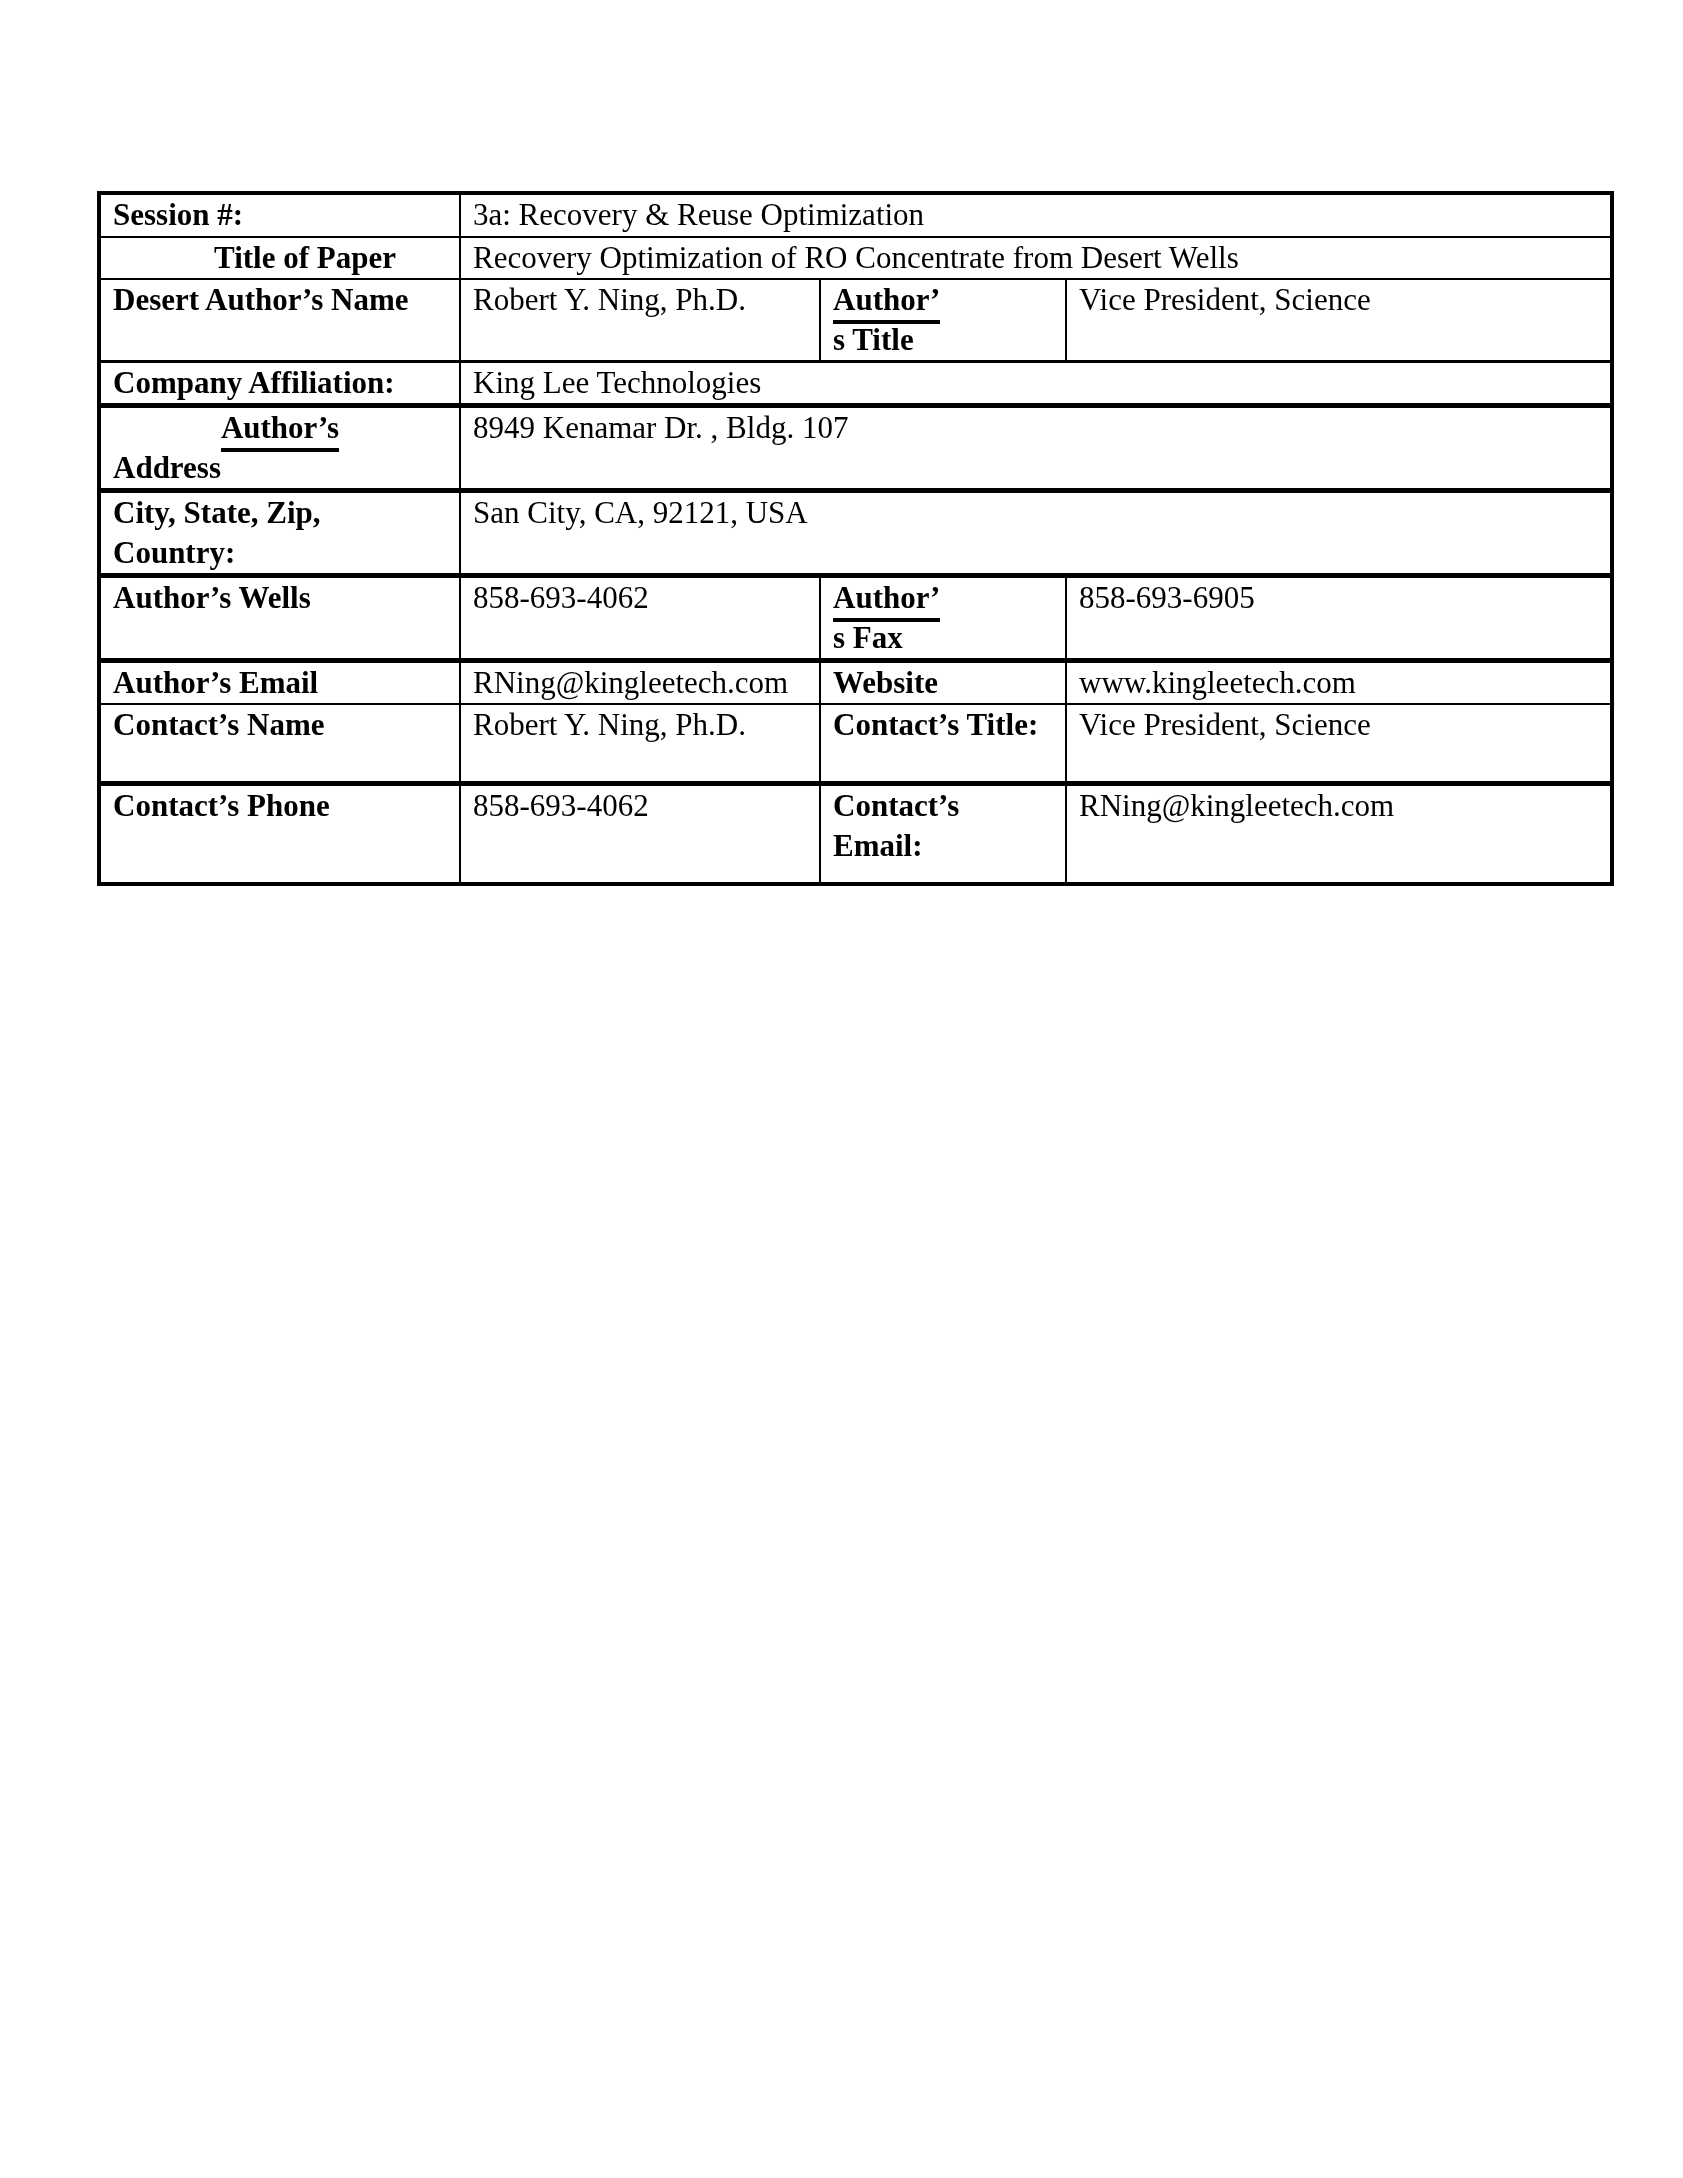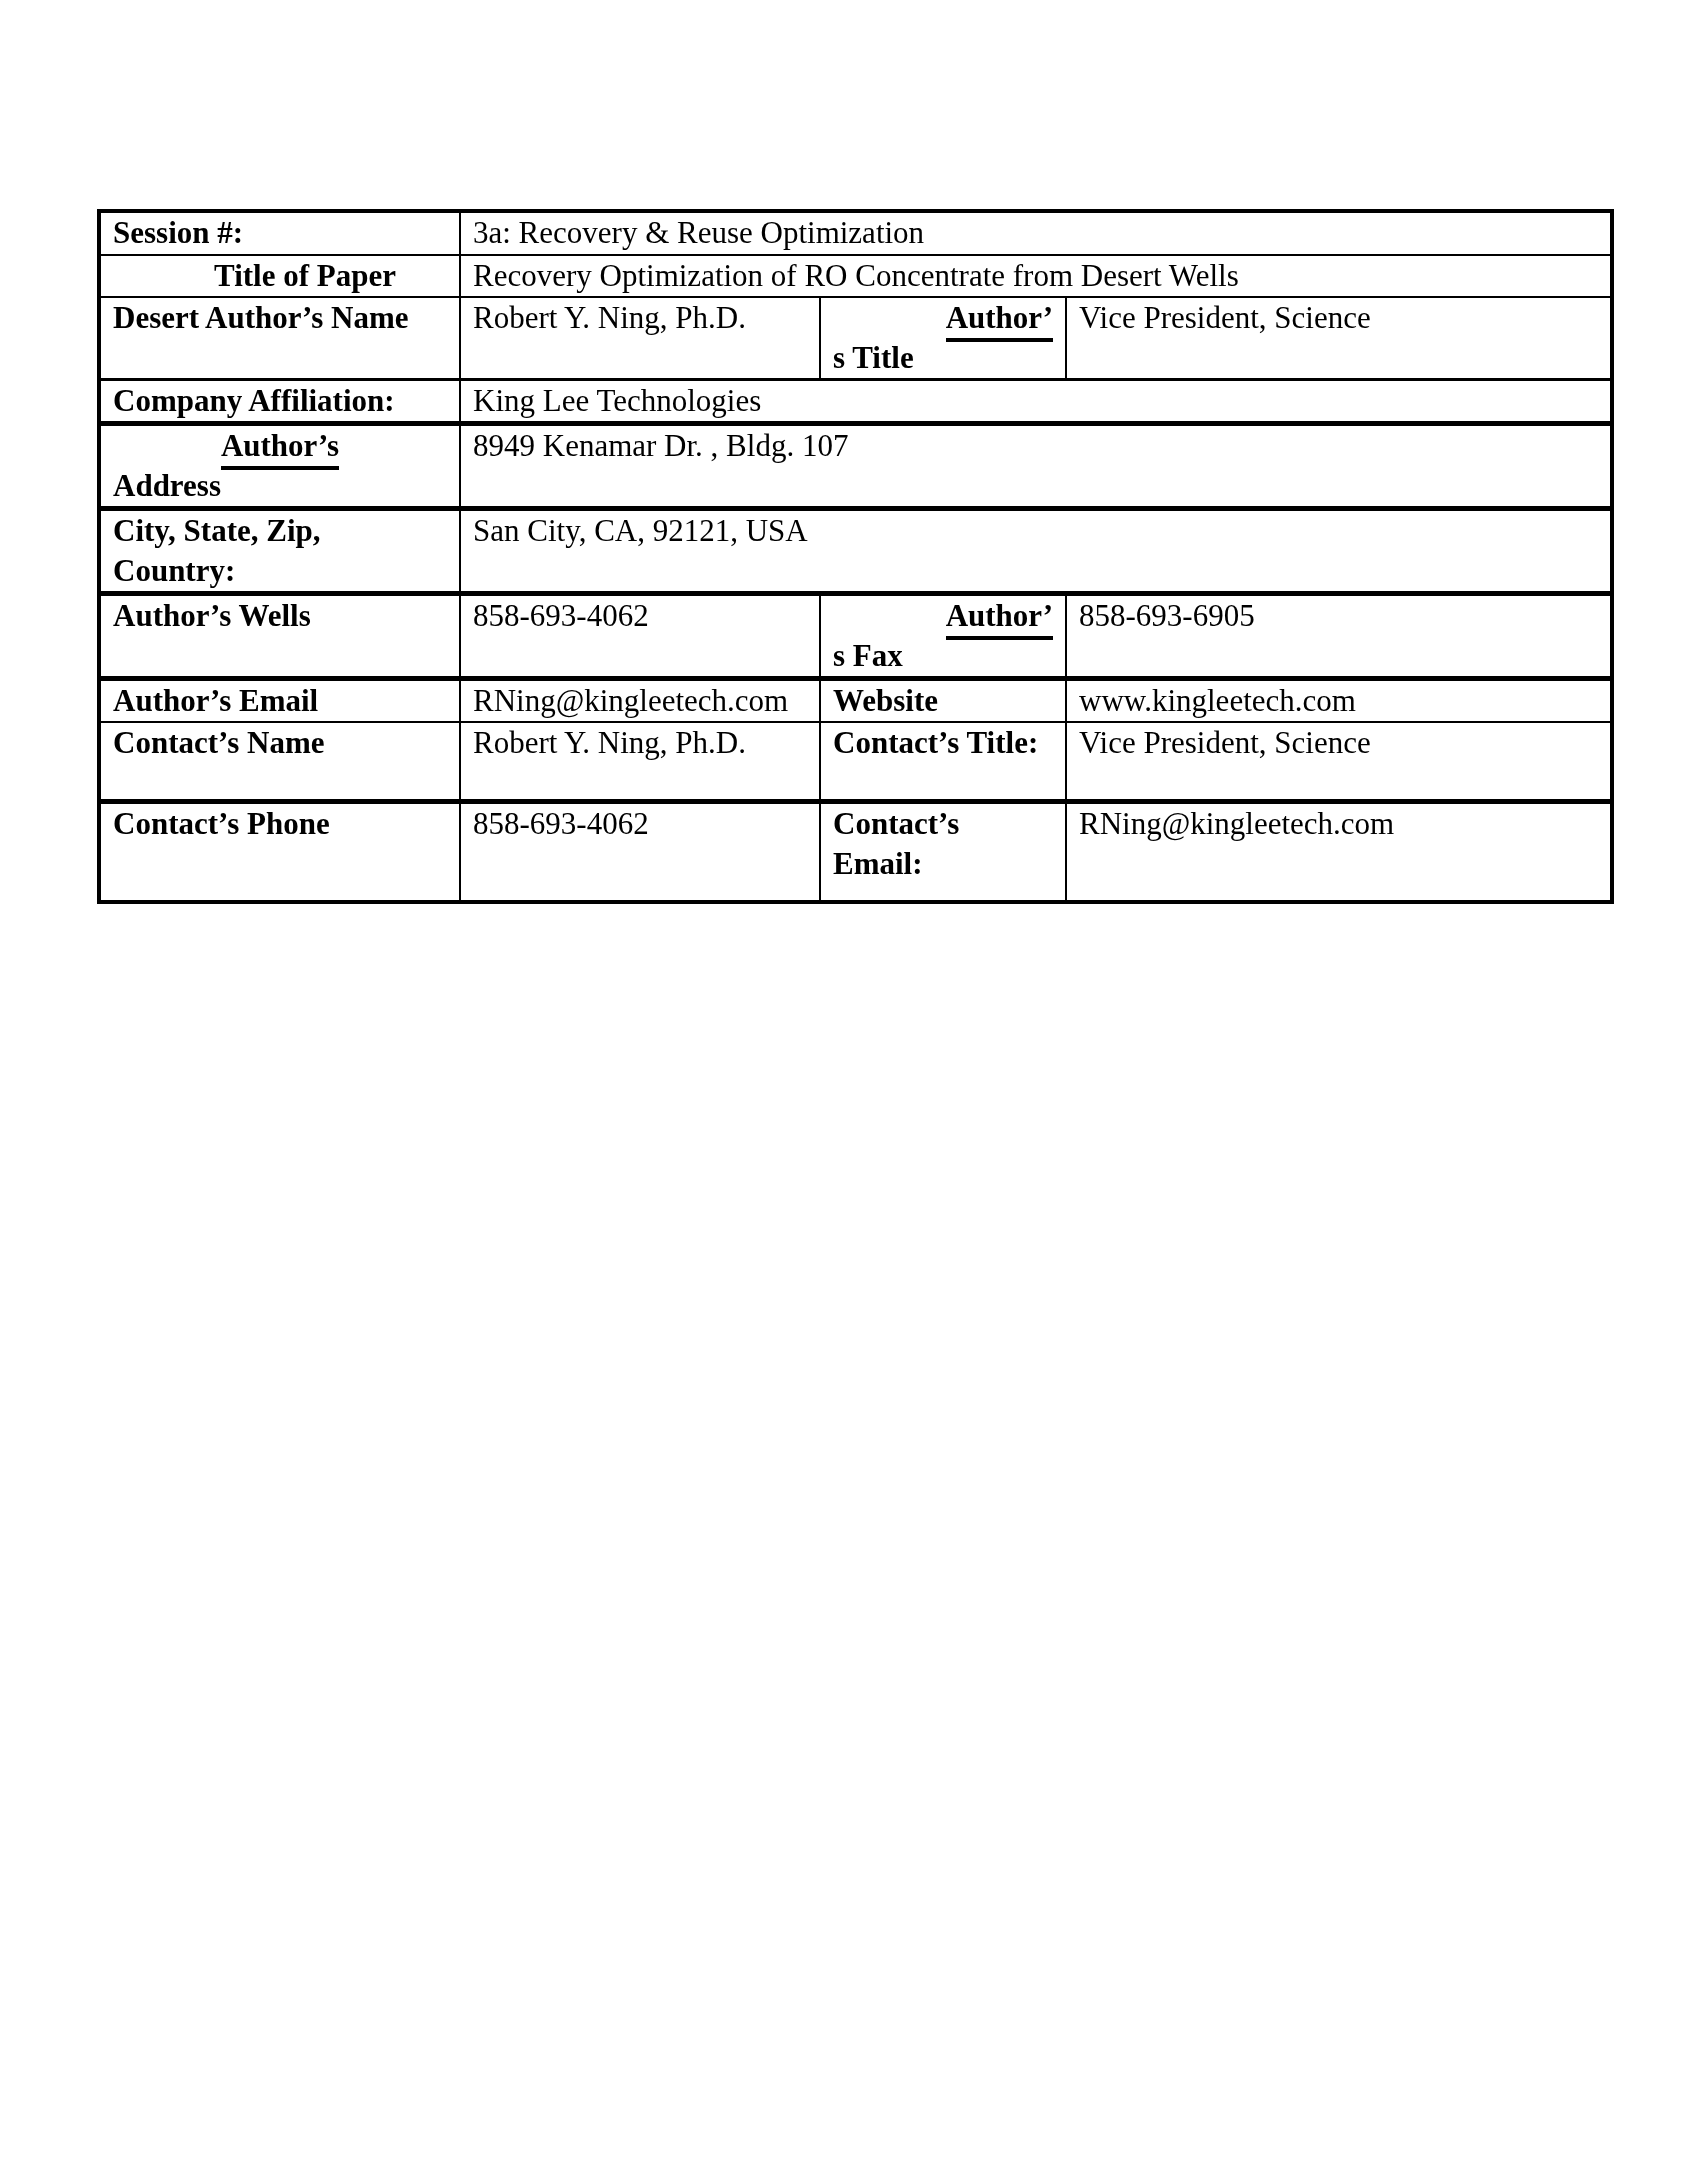--- a/index.html
+++ b/index.html
@@ -11,39 +11,39 @@
     position: relative;
     width: 1683px;
     height: 2178px;
     font-family: "Liberation Serif", serif;
     color: #000000;
     overflow: hidden;
   }
   .doc-table {
     position: absolute;
     left: 97px;
-    top: 209px;
+    top: 191px;
     width: 1513px;
     border-collapse: collapse;
     table-layout: fixed;
     border: 4px solid #000000;
   }
   .doc-table td {
     border: 2px solid #000000;
     vertical-align: top;
     padding: 0 12px;
     font-size: 31px;
     line-height: 40px;
     overflow: hidden;
   }
   tr.thickb td { border-bottom-width: 5px; }
   tr.medb td   { border-bottom-width: 3px; }
   .label { font-weight: bold; }
   .center { text-align: center; }
-  .right  { text-align: right; }
+  .right  { }
   .left   { text-align: left; }
   .nudge  { padding-left: 50px; }
   .u {
     border-bottom: 4px solid #000000;
     padding-bottom: 3px;
     margin-top: 28px;
   }
 </style>
 </head>
 <body>

